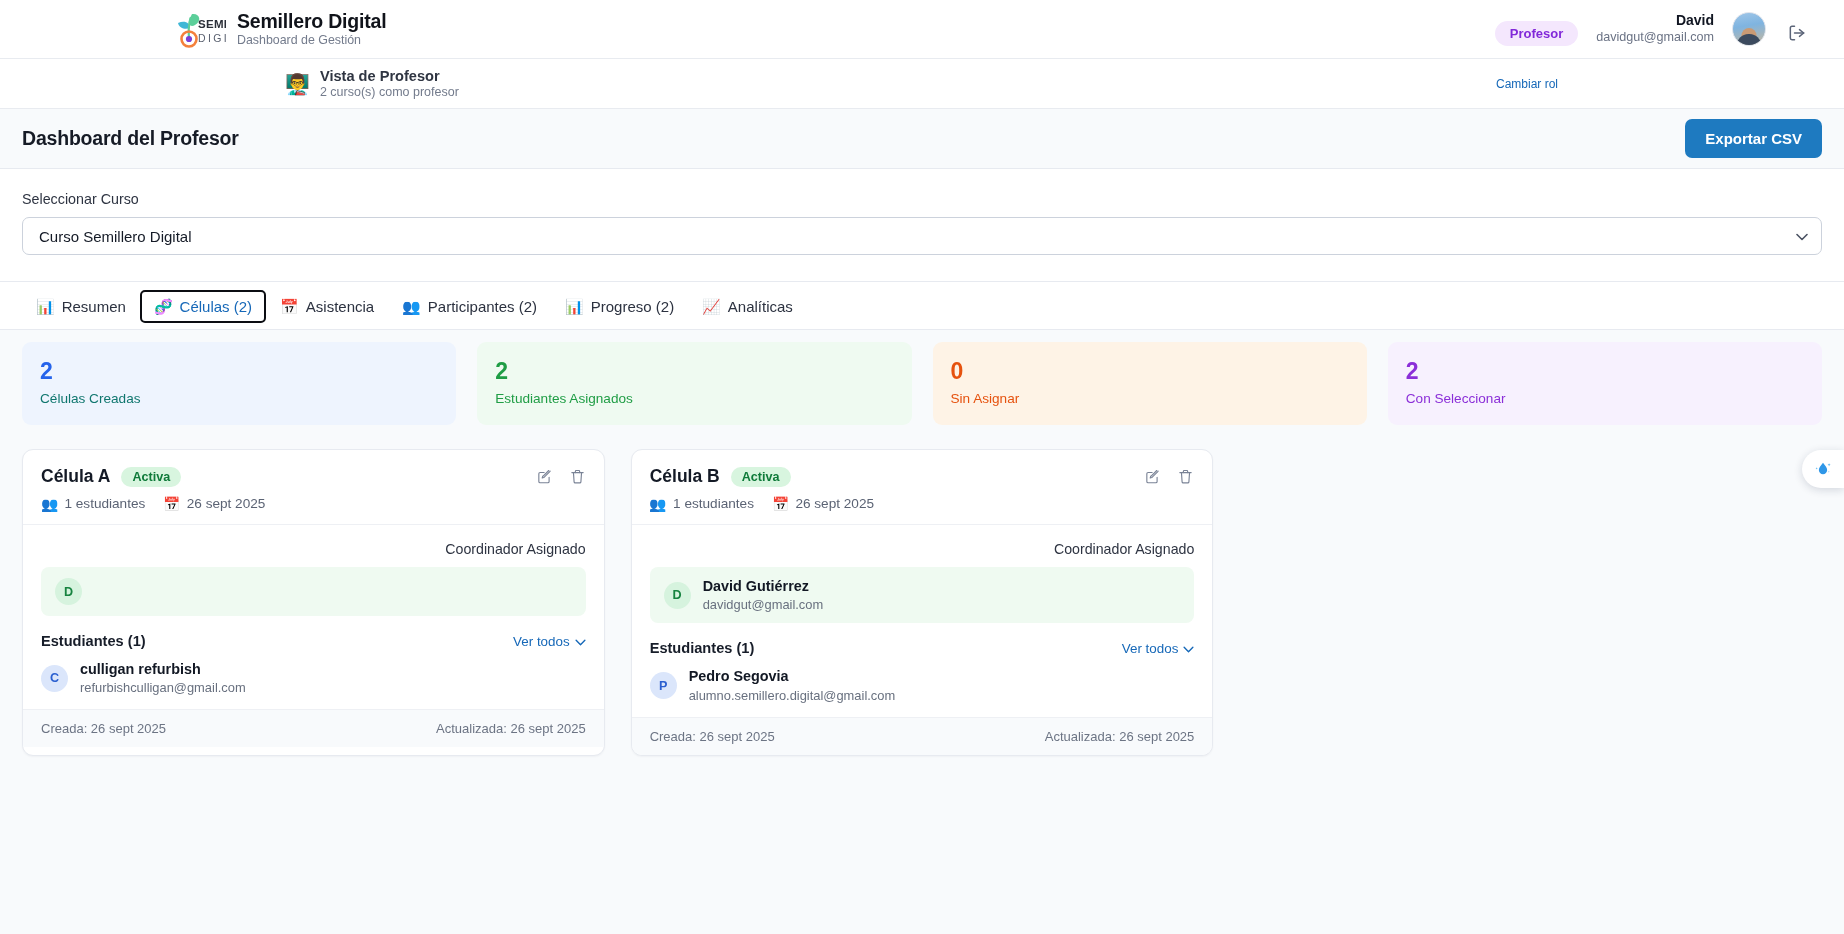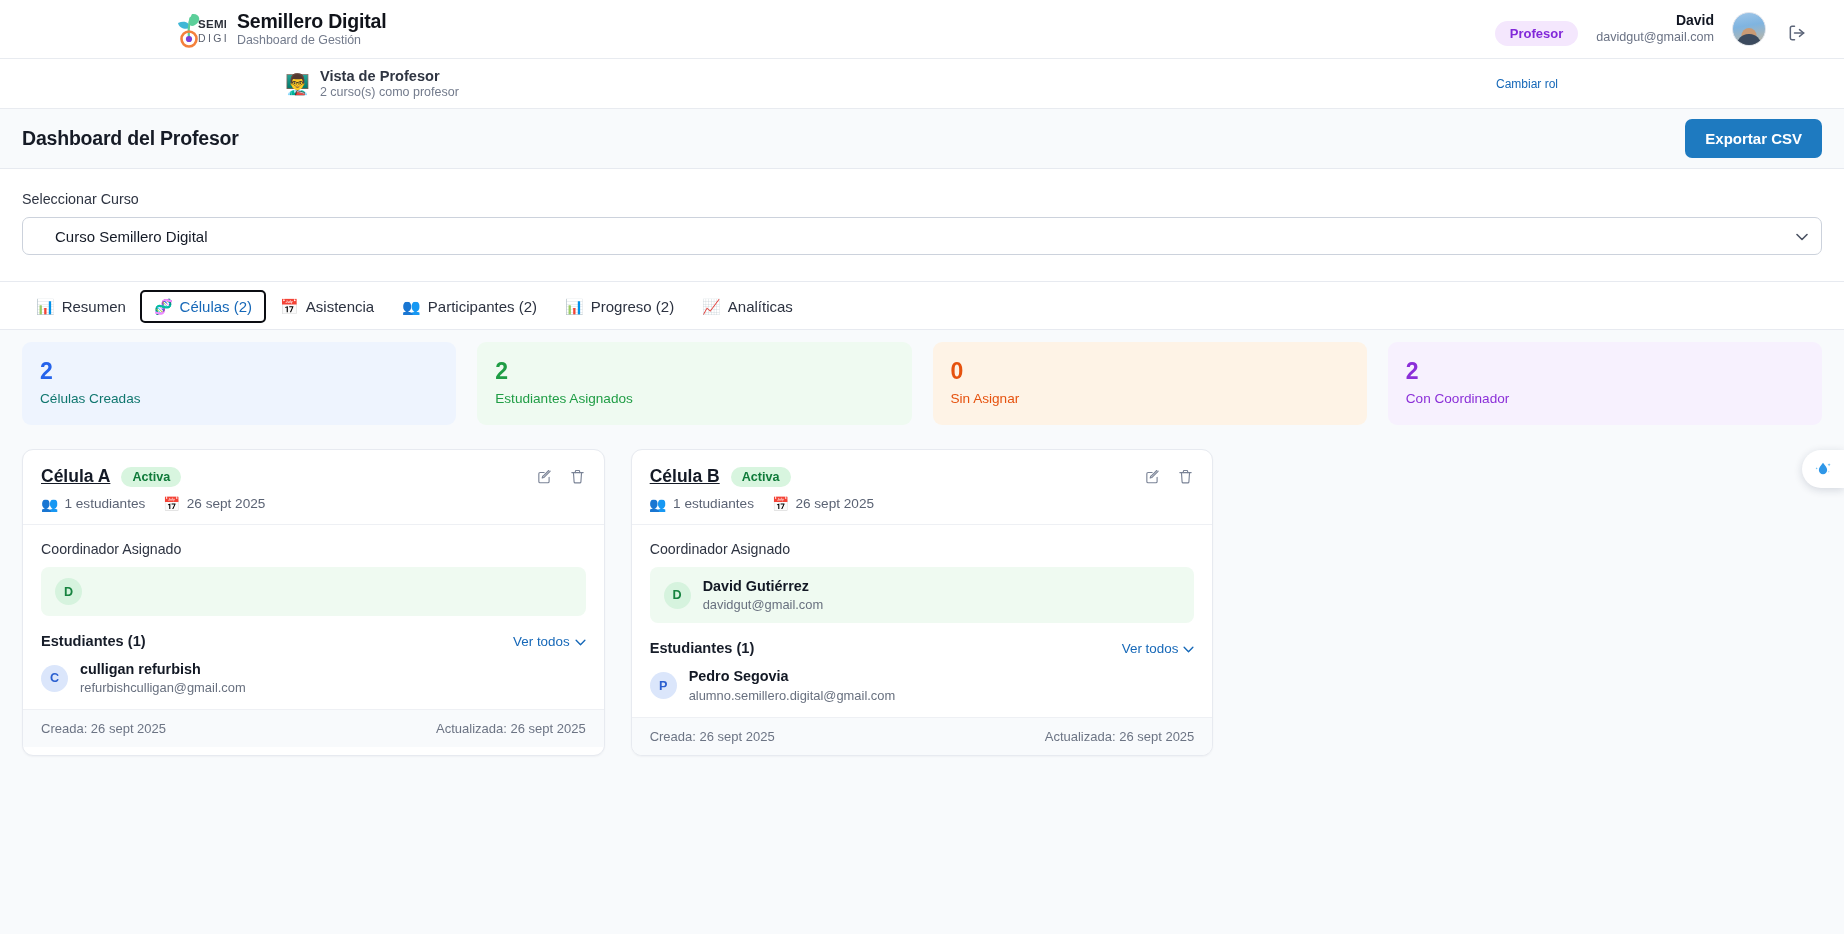--- a/index.html
+++ b/index.html
@@ -109,21 +109,21 @@
     border-bottom: 1px solid #e7eaf0;
   }
   .select-label { font-size:14.3px; color:#2e3442; margin-bottom: 10px; }
   .select-wrap { position:relative; }
   select.course {
     width: 100%;
     height: 38px;
     font-size: 15px;
     font-family: inherit;
     color: #141a26;
-    padding: 0 34px 0 32px;
+    padding: 0 34px 0 16px;
     border: 1px solid #ccd2dc;
     border-radius: 7px;
     background: #fff;
     appearance: none;
     -webkit-appearance: none;
     cursor: pointer;
   }
   .select-caret {
     position:absolute; right: 14px; top: 50%; transform: translateY(-50%);
     pointer-events:none; color:#4b5363;
@@ -216,34 +216,34 @@
   }
   .cellcard {
     background:#fff;
     border: 1px solid #e7eaf0;
     border-radius: 11px;
     overflow: hidden;
     box-shadow: 0 1px 2px rgba(16,24,40,.04);
   }
   .cc-head { padding: 16px 18px 13px 18px; border-bottom:1px solid #eef0f4; }
   .cc-titlerow { display:flex; align-items:center; gap:11px; }
-  .cc-title { font-size:17.5px; font-weight:bold; color:#141a26;text-decoration:underline; }
+  .cc-title { font-size:17.5px; font-weight:bold; color:#141a26; }
   .badge-active {
     background:#d8f5df; color:#0e7a39;
     font-size:12.6px; font-weight:600;
     padding: 3px 11px; border-radius:999px;
   }
   .cc-actions { margin-left:auto; display:flex; gap:16px; color:#7a8396; }
   .cc-actions span { cursor:pointer; display:flex; }
   .cc-meta { display:flex; align-items:center; gap:18px; margin-top:9px; font-size:13.6px; color:#5b6374; }
   .cc-meta .m { display:flex; align-items:center; gap:6px; }
   .cc-meta .em { font-size:14px; line-height:1; }
 
   .cc-body { padding: 16px 18px 14px 18px; }
-  .lbl-sm { font-size:14.2px; color:#2e3442; }
+  .lbl-sm { font-size:14.2px; color:#2e3442;text-align:right; }
   .coord-box {
     background:#effaf1; border-radius:8px;
     display:flex; align-items:center; gap:12px;
     padding: 11px 14px; margin-top:10px;
   }
   .av {
     width:27px; height:27px; border-radius:50%;
     display:flex; align-items:center; justify-content:center;
     font-size:12.6px; font-weight:600; flex:none;
   }
@@ -376,21 +376,21 @@
       <div class="stat green" style="background: rgb(239, 250, 241);">
         <div class="val" style="color:#1f9d45">2</div>
         <div class="lbl" style="color:#1f9d45">Estudiantes Asignados</div>
       </div>
       <div class="stat orange" style="background: rgb(254, 243, 230);">
         <div class="val" style="color:#e6520f">0</div>
         <div class="lbl" style="color:#e6520f">Sin Asignar</div>
       </div>
       <div class="stat purple" style="background: rgb(247, 241, 254);">
         <div class="val" style="color:#8b2fd8">2</div>
-        <div class="lbl" style="color:#8b2fd8">Con Coordinador</div>
+        <div class="lbl" style="color:#8b2fd8">Con Seleccionar</div>
       </div>
     </div>
 
   <div class="cells" id="cellsgrid">
       <div class="cellcard">
         <div class="cc-head">
           <div class="cc-titlerow">
             <div class="cc-title">Célula A</div>
             <div class="badge-active">Activa</div>
             <div class="cc-actions">

